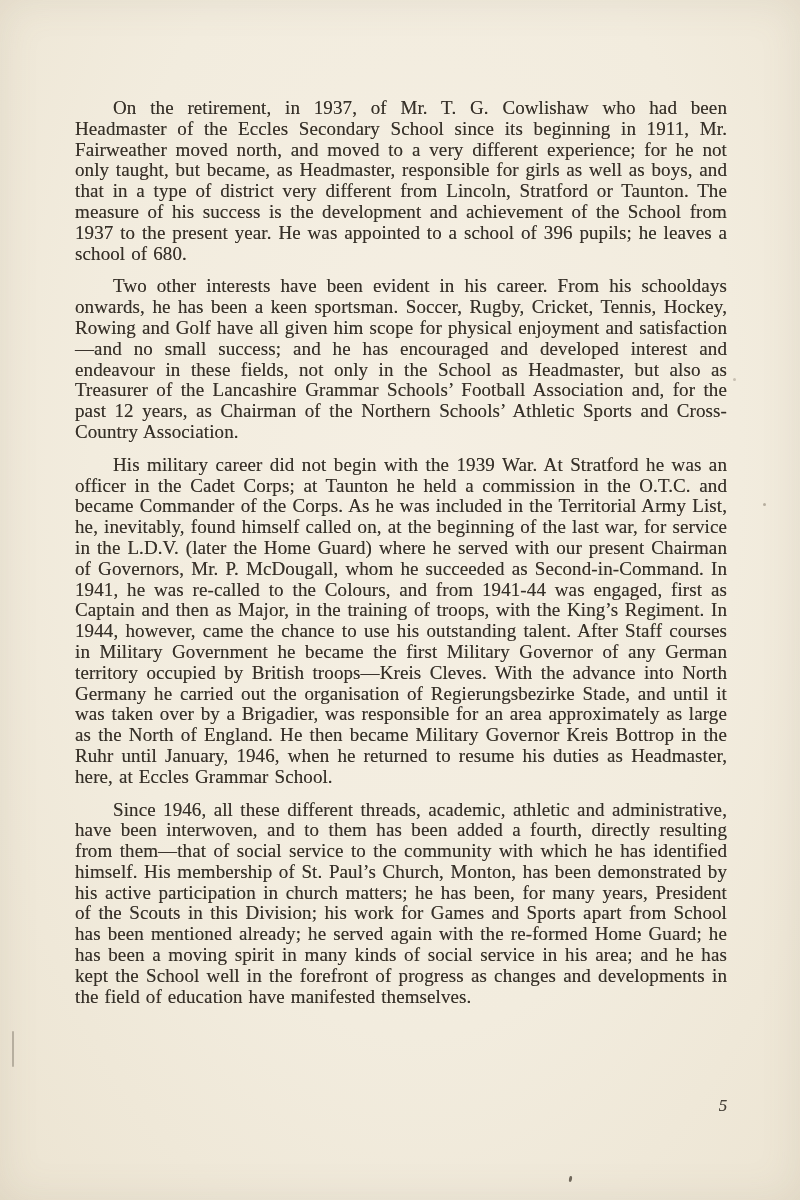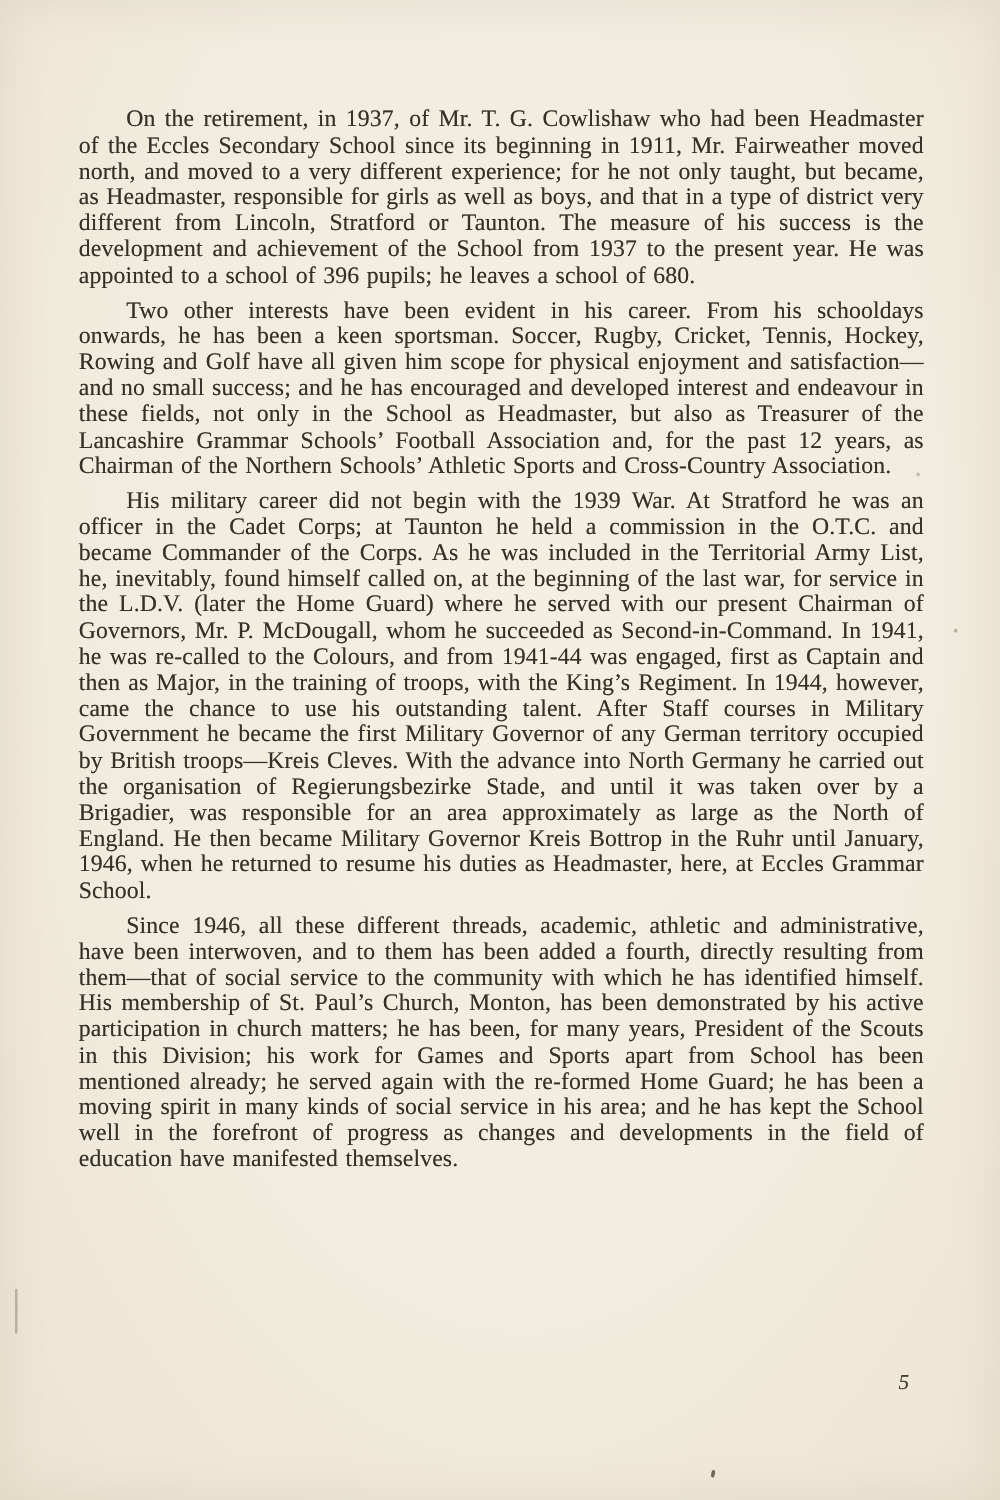--- a/index.html
+++ b/index.html
@@ -19,21 +19,21 @@
     font-family: "Liberation Serif", "DejaVu Serif", serif;
     color: #363028;
   }
   .text-block {
     position: absolute;
     left: 63px;
     top: 86px;
     width: 676px;
   }
   .para {
-    margin: 0;
+    margin: 12px;
     font-size: 19px;
     line-height: 20.8px;
     text-align: justify;
     text-indent: 38px;
     word-spacing: 0.06em;
     letter-spacing: 0.1px;
     hyphens: none;
     text-shadow: 0 0 0.5px rgba(54,48,40,0.55);
   }
   .para + .para {

